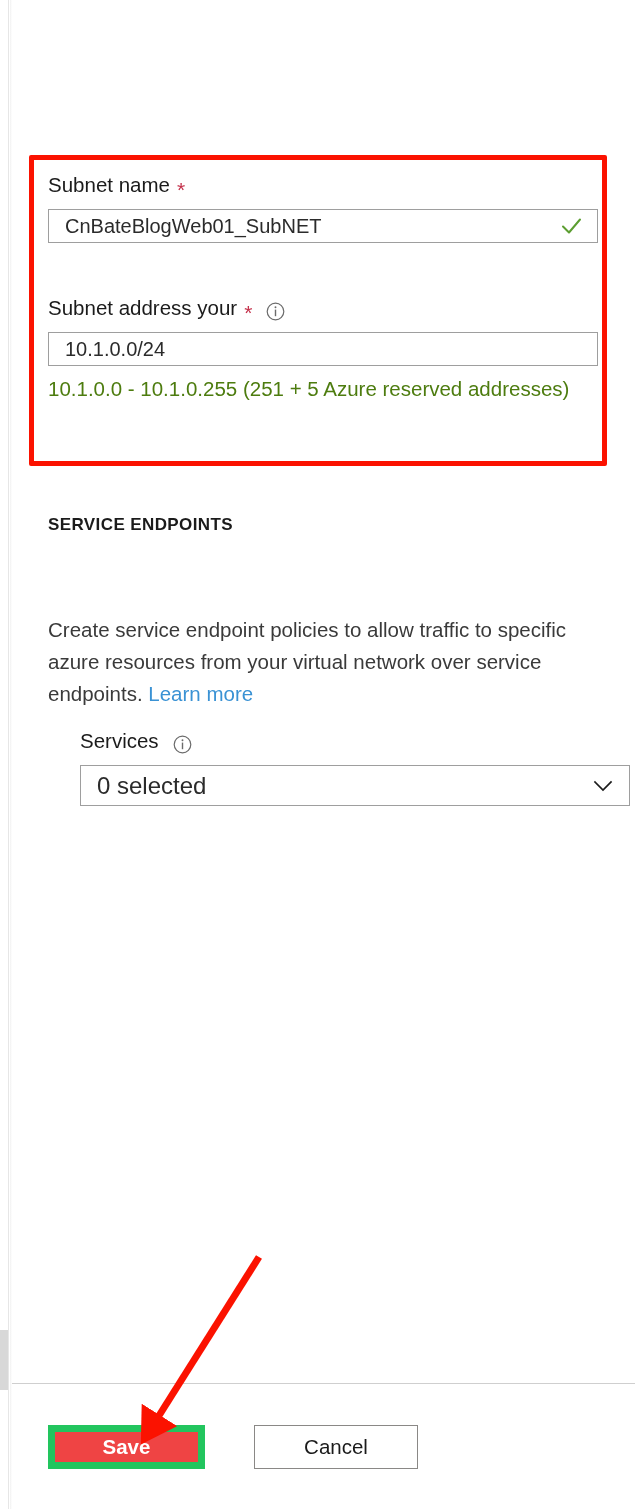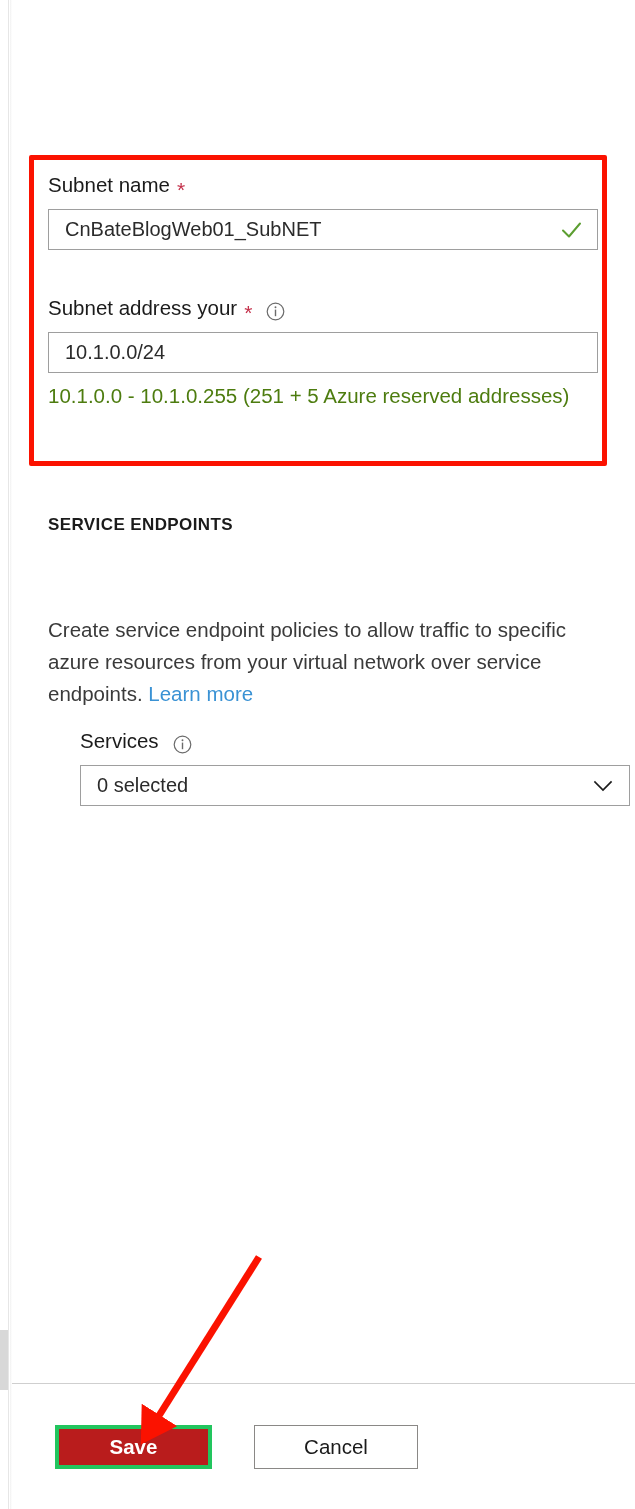--- a/index.html
+++ b/index.html
@@ -130,21 +130,21 @@
     margin-left: 14px;
     width: 19px;
     height: 19px;
     cursor: pointer;
   }
   .info-icon svg { display: block; }
 
   .txtbox {
     position: relative;
     margin-top: 11px;
-    height: 41px;
+    height: 34px;
     border: 1px solid #9e9e9e;
     background: #ffffff;
     box-sizing: border-box;
     display: flex;
     align-items: flex-start;
   }
   .txtbox input {
     border: none;
     outline: none;
     background: transparent;
@@ -202,21 +202,21 @@
     margin-top: 11px;
     height: 41px;
     border: 1px solid #9e9e9e;
     background: #ffffff;
     box-sizing: border-box;
     display: flex;
     align-items: center;
     cursor: pointer;
   }
   .dropdown-value {
-    font-size: 20px;
+    font-size: 24px;
     color: #2b2b2b;
     padding-left: 16px;
   }
   .chevron {
     position: absolute;
     right: 14px;
     top: 50%;
     transform: translateY(-50%);
     width: 24px;
     height: 24px;
@@ -248,24 +248,24 @@
     height: 44px;
     font-family: "Liberation Sans", sans-serif;
     font-size: 20.5px;
     cursor: pointer;
     box-sizing: border-box;
     display: flex;
     align-items: center;
     justify-content: center;
   }
   .btn-primary {
-    left: 43px;
+    left: 36px;
     width: 157px;
-    background: #b91c1c;
-    border: 4px solid #22c55e;
+    background: #ef4444;
+    border: 7px solid #22c55e;
     color: #ffffff;
     font-weight: bold;
   }
   .btn-secondary {
     left: 201px;
     width: 164px;
     background: #ffffff;
     border: 1px solid #8a8886;
     color: #1b1b1b;
     font-weight: 400;

